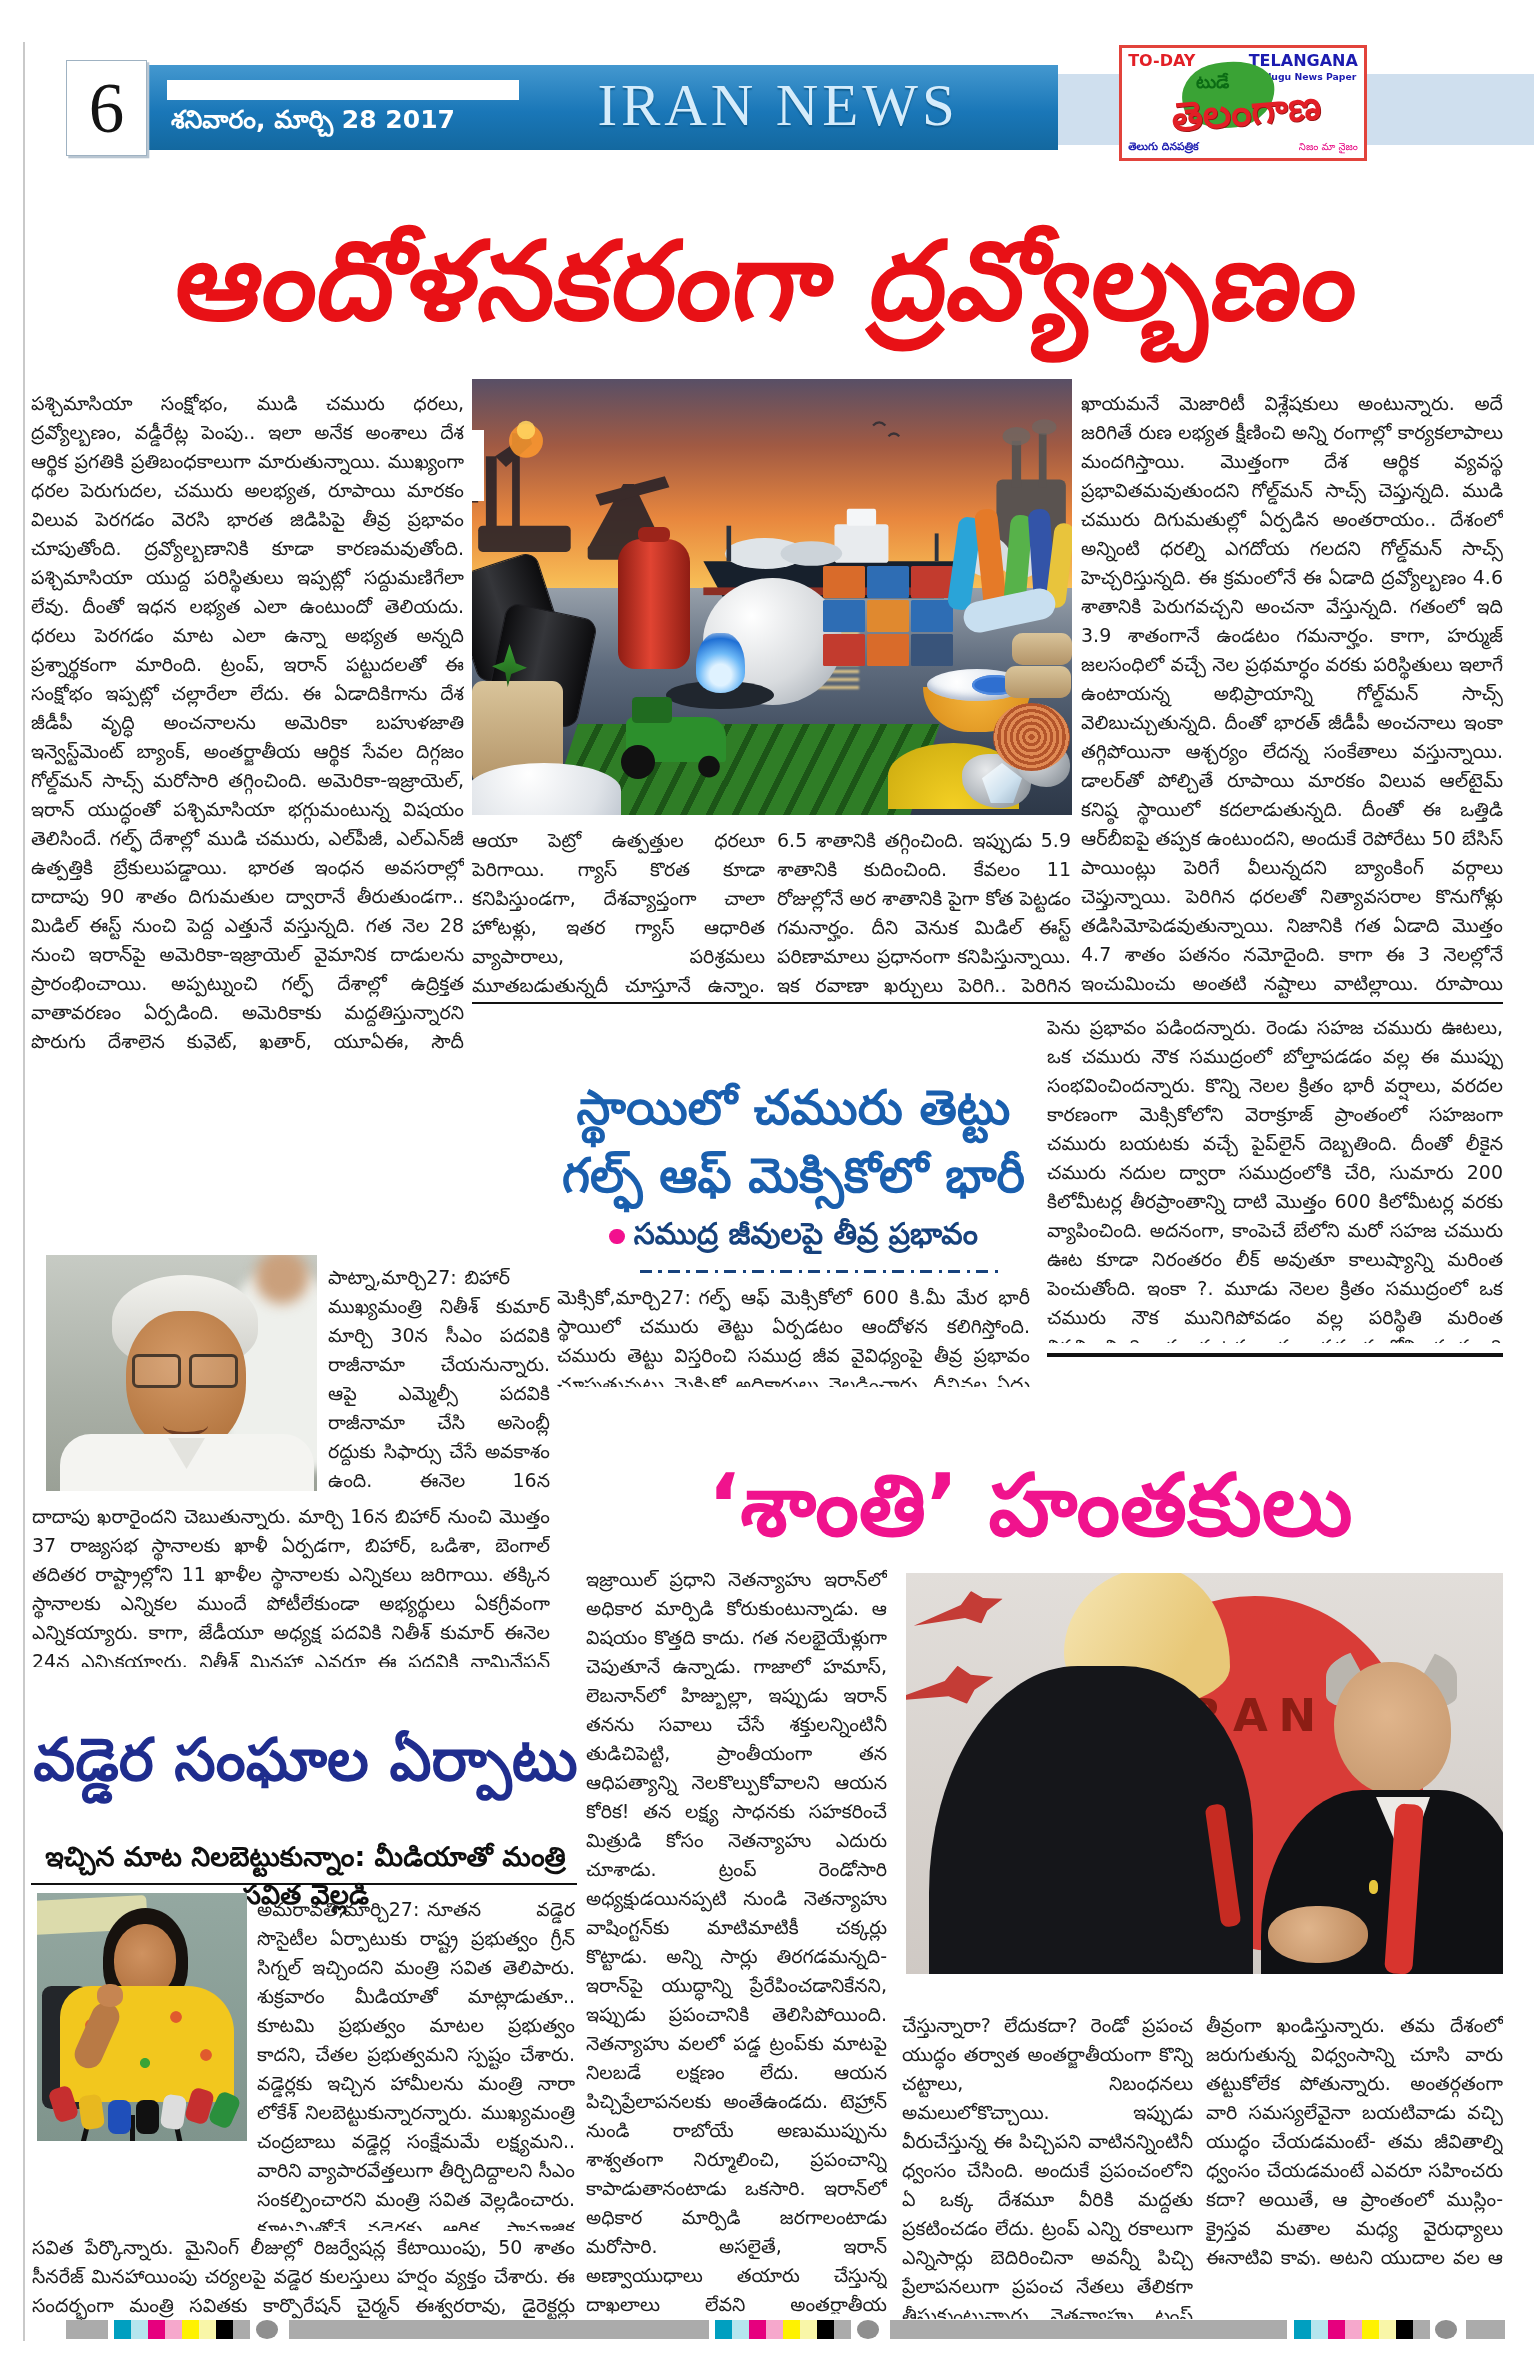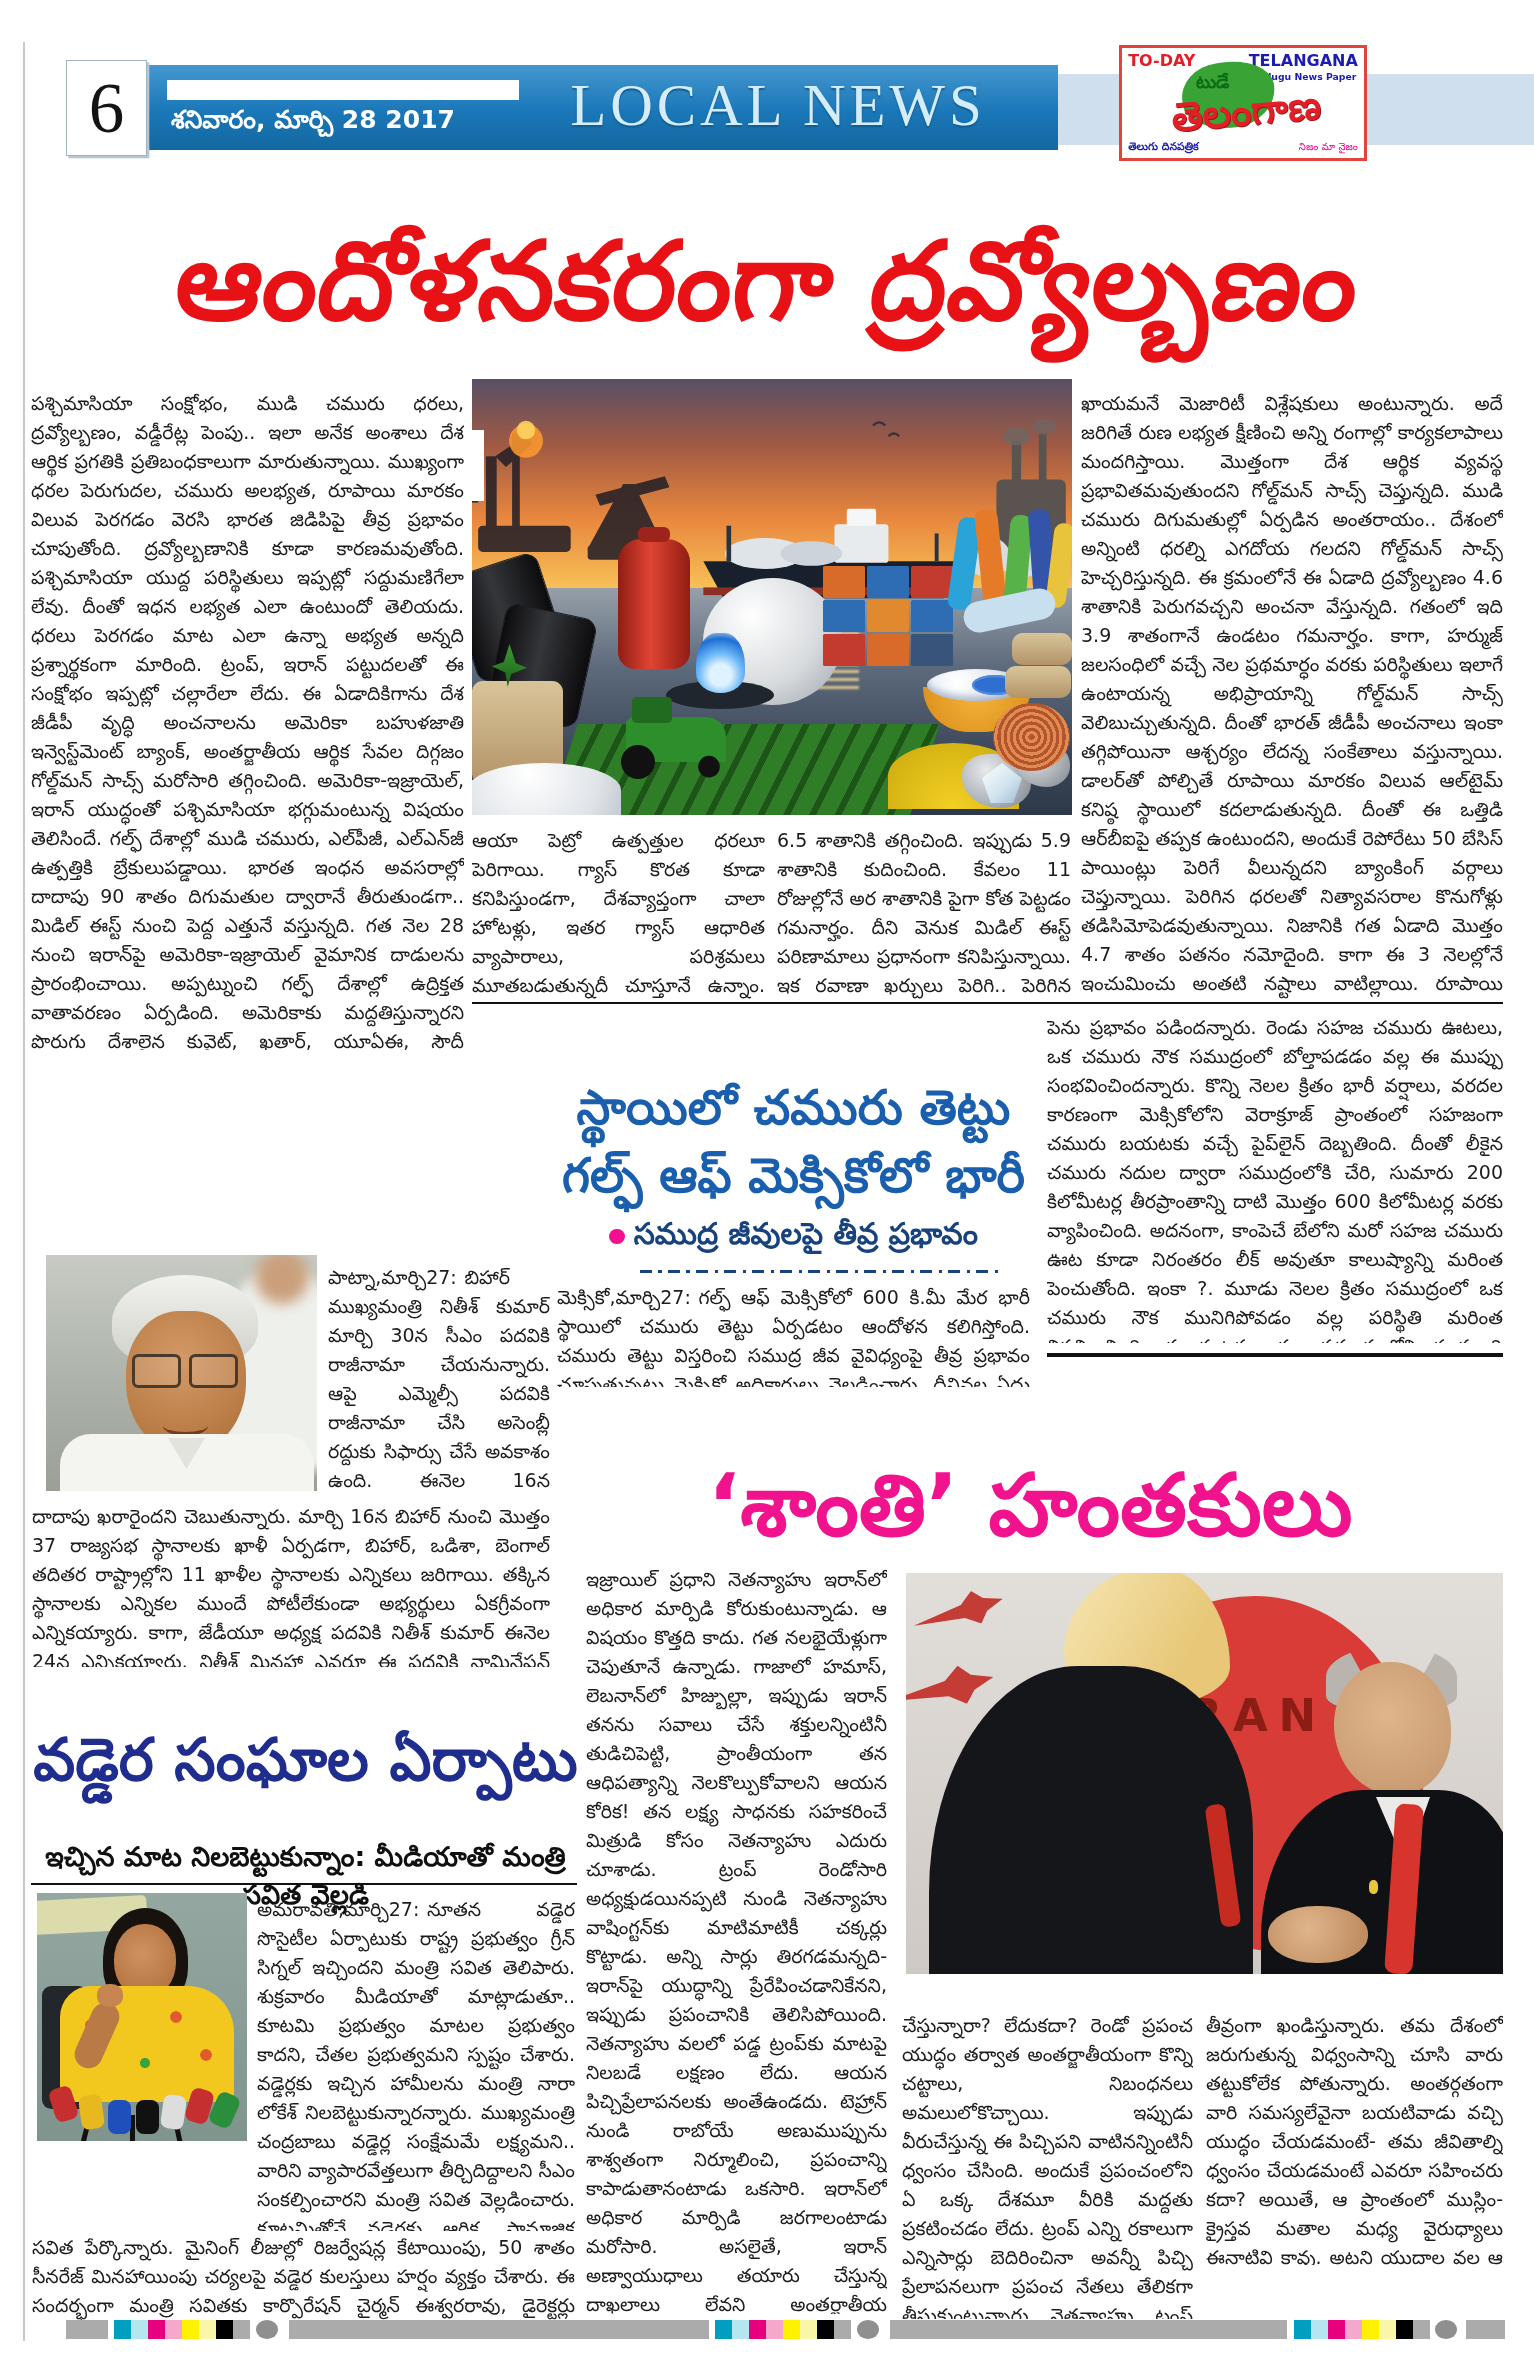--- a/index.html
+++ b/index.html
@@ -176,21 +176,21 @@
   <div class="abs hairline" style="left:23px;top:42px;width:1.5px;height:2299px;"></div>
 
   <div>
     <div class="abs band"></div>
     <div class="abs bluebar"></div>
     <div class="abs pagebox">
       <span class="pagenum">6</span>
     </div>
     <div class="abs datebox"></div>
     <div class="abs datetext">శనివారం, మార్చి 28 2017</div>
-    <div class="abs localnews">LOCAL NEWS</div>
+    <div class="abs localnews">IRAN NEWS</div>
 
     <div class="abs logo">
       <span class="r1">TO-DAY</span>
       <span class="r2">TELANGANA</span>
       <span class="r3">Telugu News Paper</span>
       <span class="map"></span>
       <span class="brand-small">టుడే</span>
       <span class="brand">తెలంగాణ</span>
       <span class="b1">తెలుగు దినపత్రిక</span>
       <span class="b2">నిజం మా నైజం</span>

